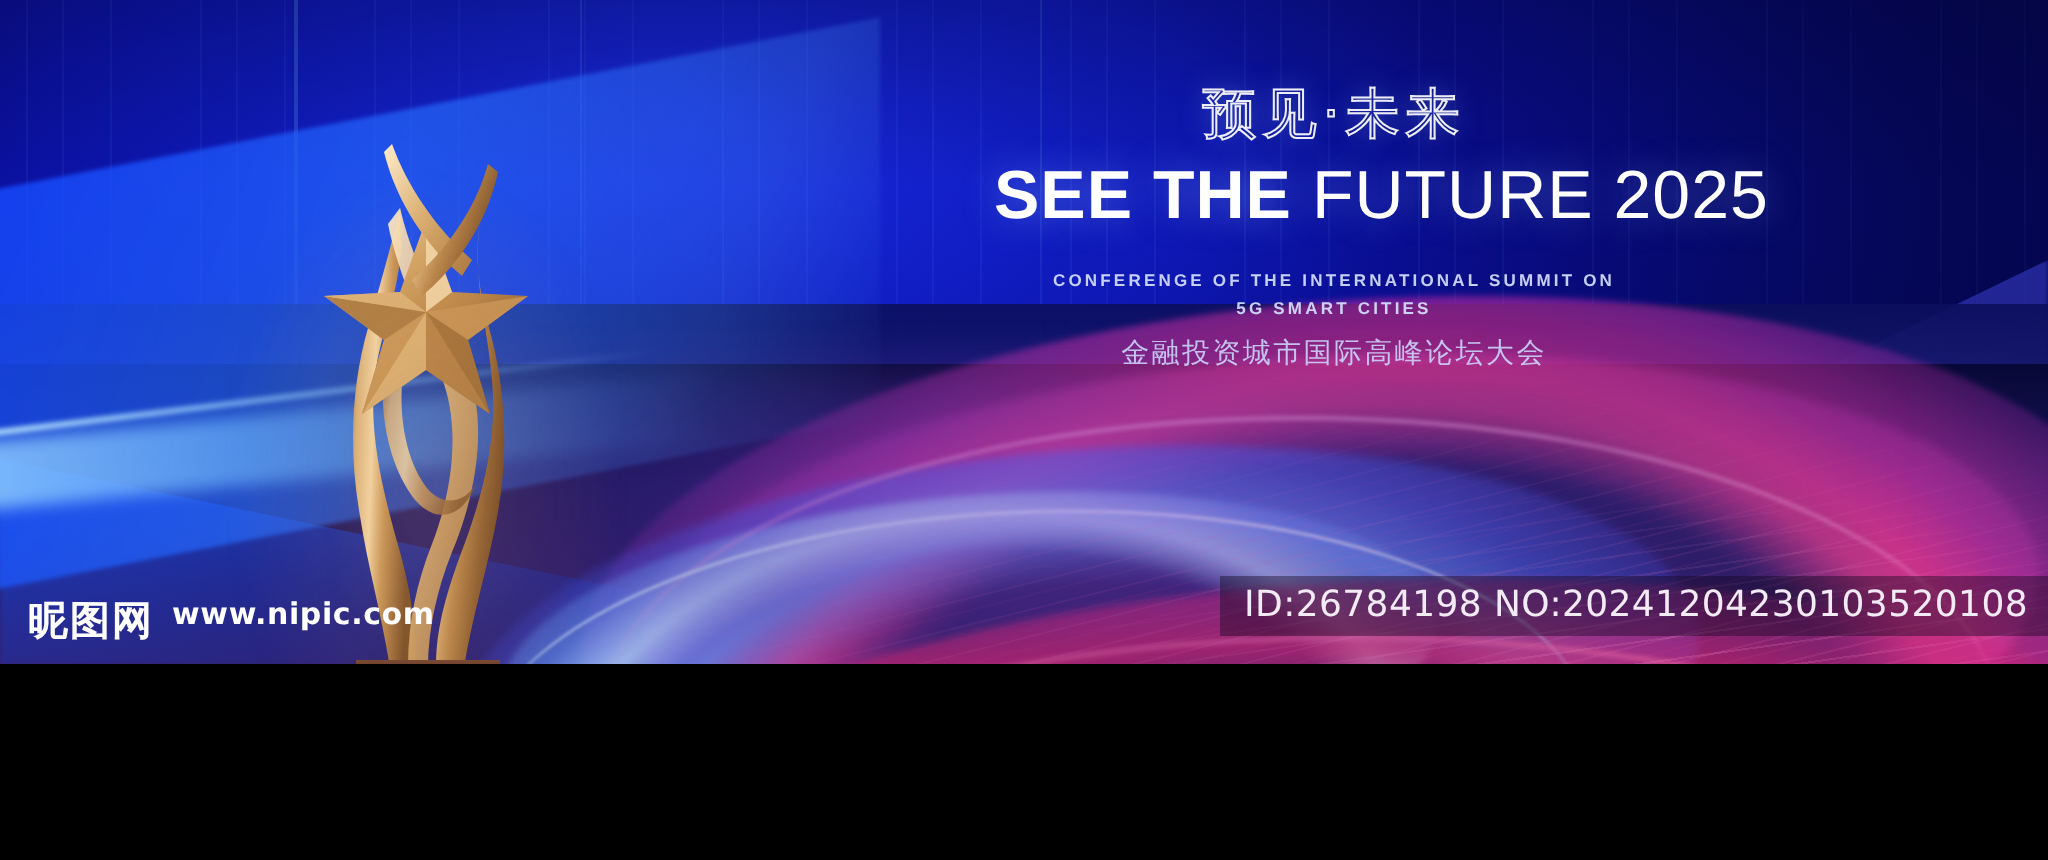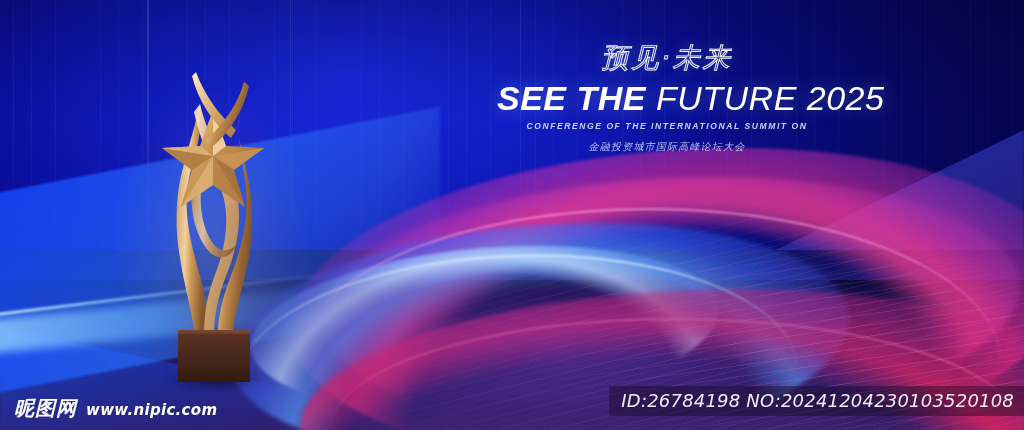--- a/index.html
+++ b/index.html
@@ -3,25 +3,24 @@
 <meta charset="utf-8">
 <style>
   html, body {
     margin: 0;
     padding: 0;
     background: #000;
   }
   #poster {
     position: relative;
     width: 1024px;
-    height: 430px;
+    height: 332px;
     overflow: hidden;
     font-family: "Liberation Sans", sans-serif;
     background: #4d7c0f;
-    font-style: italic;
   }
 
   
   .bg-base {
     position: absolute;
     inset: 0;
     background:
       radial-gradient(ellipse 620px 380px at 34% 18%, #1a2ae0 0%, #111ec4 28%, #0a0f9c 60%, #070a78 100%),
       linear-gradient(90deg, #0a0f9e 0%, #101bc6 30%, #0d14b0 55%, #090c86 80%, #0a0c72 100%);
   }
@@ -303,42 +302,42 @@
     line-height: 1.05;
     color: #ffffff;
     margin: 0;
     letter-spacing: 0.5px;
     white-space: nowrap;
     text-shadow: 0 0 18px rgba(140,180,255,0.45);
   }
   .en-title .bold { font-weight: 700; }
   .en-title .light { font-weight: 300; }
   .sub-en {
-    margin: 2px 0 0 0;
+    margin: 16px 0 0 0;
     font-size: 8.5px;
     font-weight: 700;
     letter-spacing: 1.6px;
     color: rgba(214,224,255,0.92);
     line-height: 1.65;
   }
   .sub-cn {
     margin: 7px 0 0 0;
-    font-size: 10px;
+    font-size: 14px;
     letter-spacing: 1.2px;
     color: rgba(205,216,252,0.88);
     font-family: "DejaVu Sans", sans-serif;
   }
 
   
   .watermark {
     position: absolute;
     left: 14px;
     bottom: 12px;
     display: flex;
-    align-items: flex-end;
+    align-items: flex-start;
     gap: 9px;
   }
   .wm-cn {
     font-size: 20px;
     font-weight: 700;
     color: #ffffff;
     letter-spacing: 1px;
     font-family: "DejaVu Sans", sans-serif;
     line-height: 1;
   }
@@ -453,20 +452,21 @@
     <div class="trophy-base-shadow"></div>
     <div class="trophy-base-top"></div>
     <div class="trophy-base"></div>
   </div>
 
   <div class="text-block">
     <div class="cn-title">预见·未来</div>
     <div class="en-title"><span class="bold">SEE THE</span> <span class="light">FUTURE 2025</span></div>
     <div class="sub-en">
       <div>CONFERENGE OF THE INTERNATIONAL SUMMIT ON</div>
+      <div>5G SMART CITIES</div>
     </div>
     <div class="sub-cn">金融投资城市国际高峰论坛大会</div>
   </div>
 
   <div class="watermark">
     <span class="wm-cn">昵图网</span>
     <span class="wm-url">www.nipic.com</span>
   </div>
 
   <div class="id-badge">ID:26784198 NO:20241204230103520108</div>

